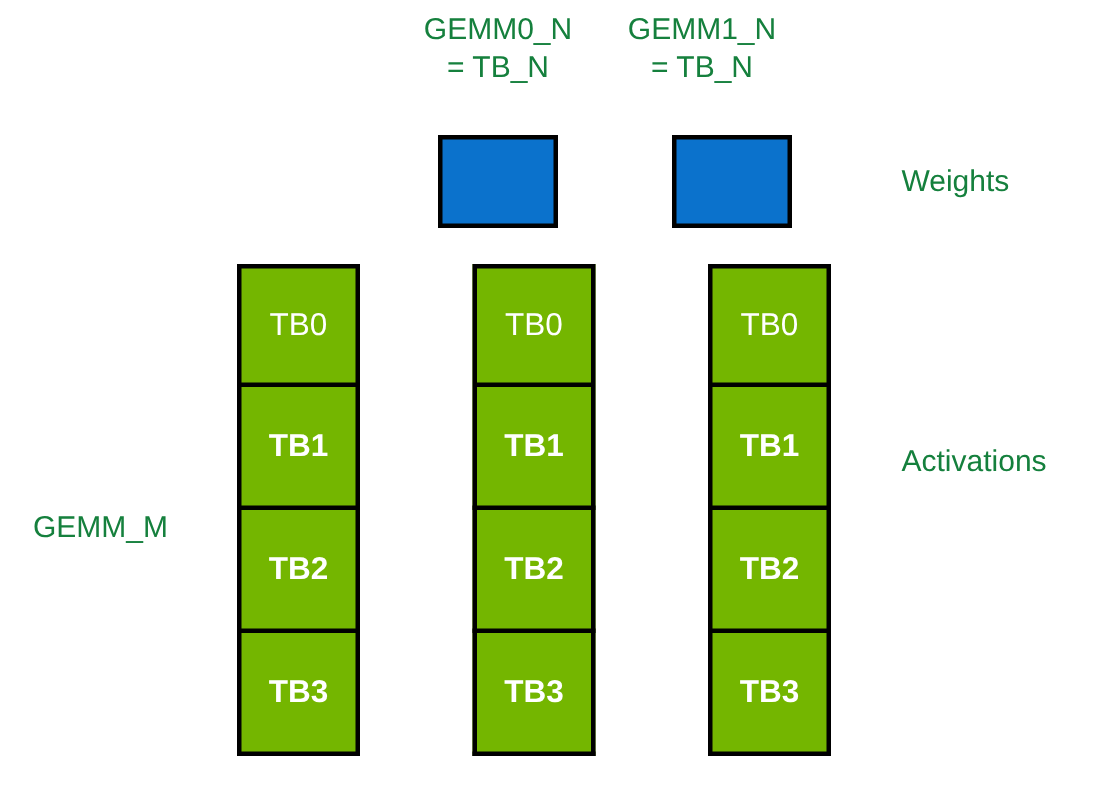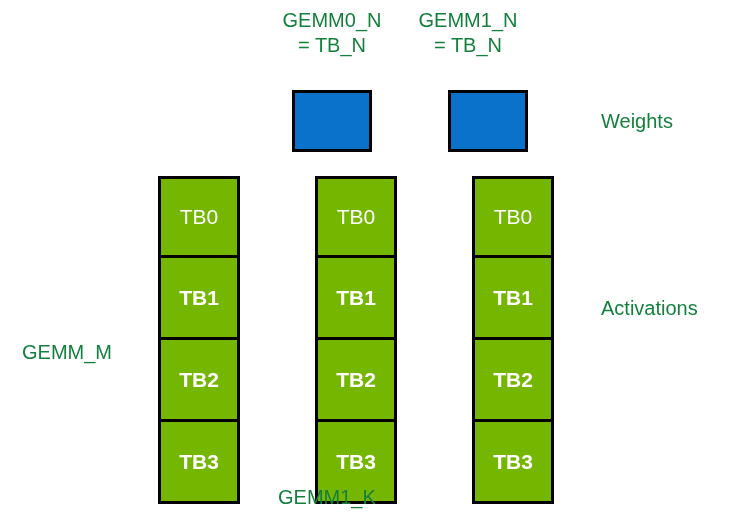--- a/index.html
+++ b/index.html
@@ -108,15 +108,14 @@
   </div>
 
   <div class="activation-column" style="left: 448px; top: 176px;">
     <div class="tb-box">TB0</div>
     <div class="tb-box">TB1</div>
     <div class="tb-box">TB2</div>
     <div class="tb-box">TB3</div>
   </div>
 
 
-  <div class="label label-left" style="left: 278px; top: 485px;">GEMM1_K</div>
 
 </div>
 
 </body></html>

